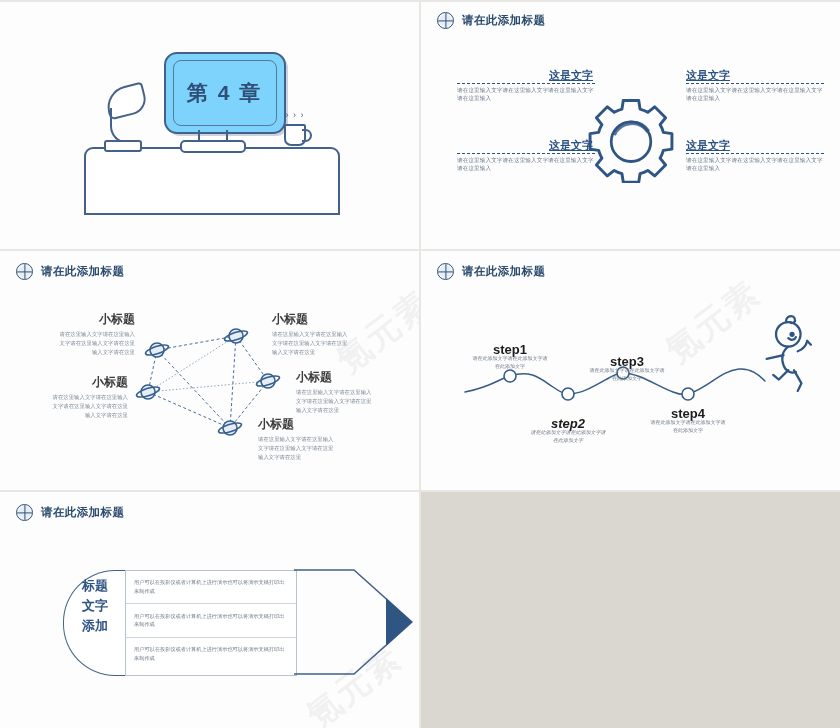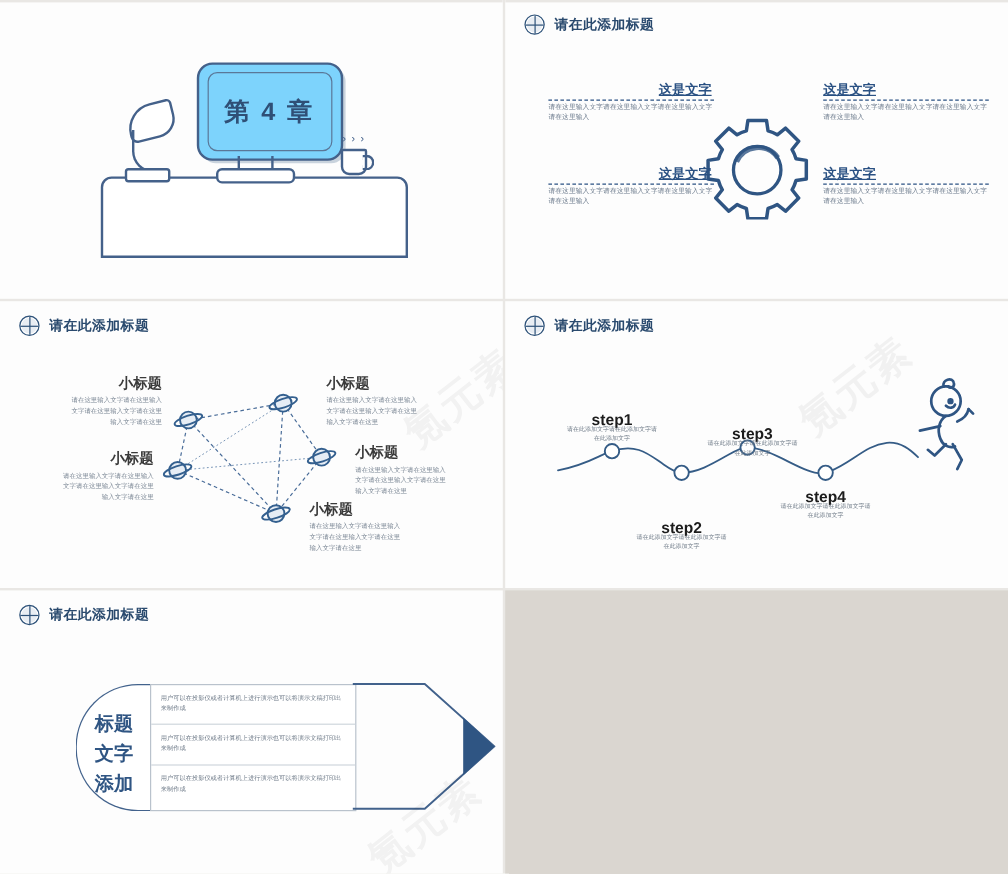--- a/index.html
+++ b/index.html
@@ -337,21 +337,21 @@
         <circle cx="89" cy="125" r="6" fill="#fff" stroke="#355c86" stroke-width="1.6"></circle>
         <circle cx="147" cy="143" r="6" fill="#fff" stroke="#355c86" stroke-width="1.6"></circle>
         <circle cx="202" cy="122" r="6" fill="#fff" stroke="#355c86" stroke-width="1.6"></circle>
         <circle cx="267" cy="143" r="6" fill="#fff" stroke="#355c86" stroke-width="1.6"></circle>
       </svg>
 
       <div class="step-lbl" style="left:56px;top:72px;">
         <div class="step-name">step1</div>
         <div class="step-body">请在此添加文字请在此添加文字请在此添加文字</div>
       </div>
-      <div class="step-lbl" style="left:114px;top:162px;">
+      <div class="step-lbl" style="left:114px;top:146px;font-style:italic;">
         <div class="step-name">step2</div>
         <div class="step-body">请在此添加文字请在此添加文字请在此添加文字</div>
       </div>
       <div class="step-lbl" style="left:173px;top:84px;">
         <div class="step-name">step3</div>
         <div class="step-body">请在此添加文字请在此添加文字请在此添加文字</div>
       </div>
       <div class="step-lbl" style="left:234px;top:136px;">
         <div class="step-name">step4</div>
         <div class="step-body">请在此添加文字请在此添加文字请在此添加文字</div>
@@ -377,22 +377,22 @@
   </div>
 
   <div class="slide">
     <div class="s-head">
       <span class="globe"></span>
       <span class="s-title">请在此添加标题</span>
     </div>
 
     <div class="arrow-wrap">
       <div class="arrow-left"></div>
-      <div style="position:absolute;left:70px;top:100px;width:50px;text-align:center;
-                  font-size:16px;font-weight:bold;color:#2f5583;line-height:1.55;">
+      <div style="position:absolute;left:70px;top:84px;width:50px;text-align:center;
+                  font-size:13px;font-weight:bold;color:#2f5583;line-height:1.55;">
         <div>标题</div>
         <div>文字</div>
         <div>添加</div>
       </div>
 
       <div class="rows">
         <div class="row">
           <span class="row-text">用户可以在投影仪或者计算机上进行演示也可以将演示文稿打印出来制作成</span>
         </div>
         <div class="row">

